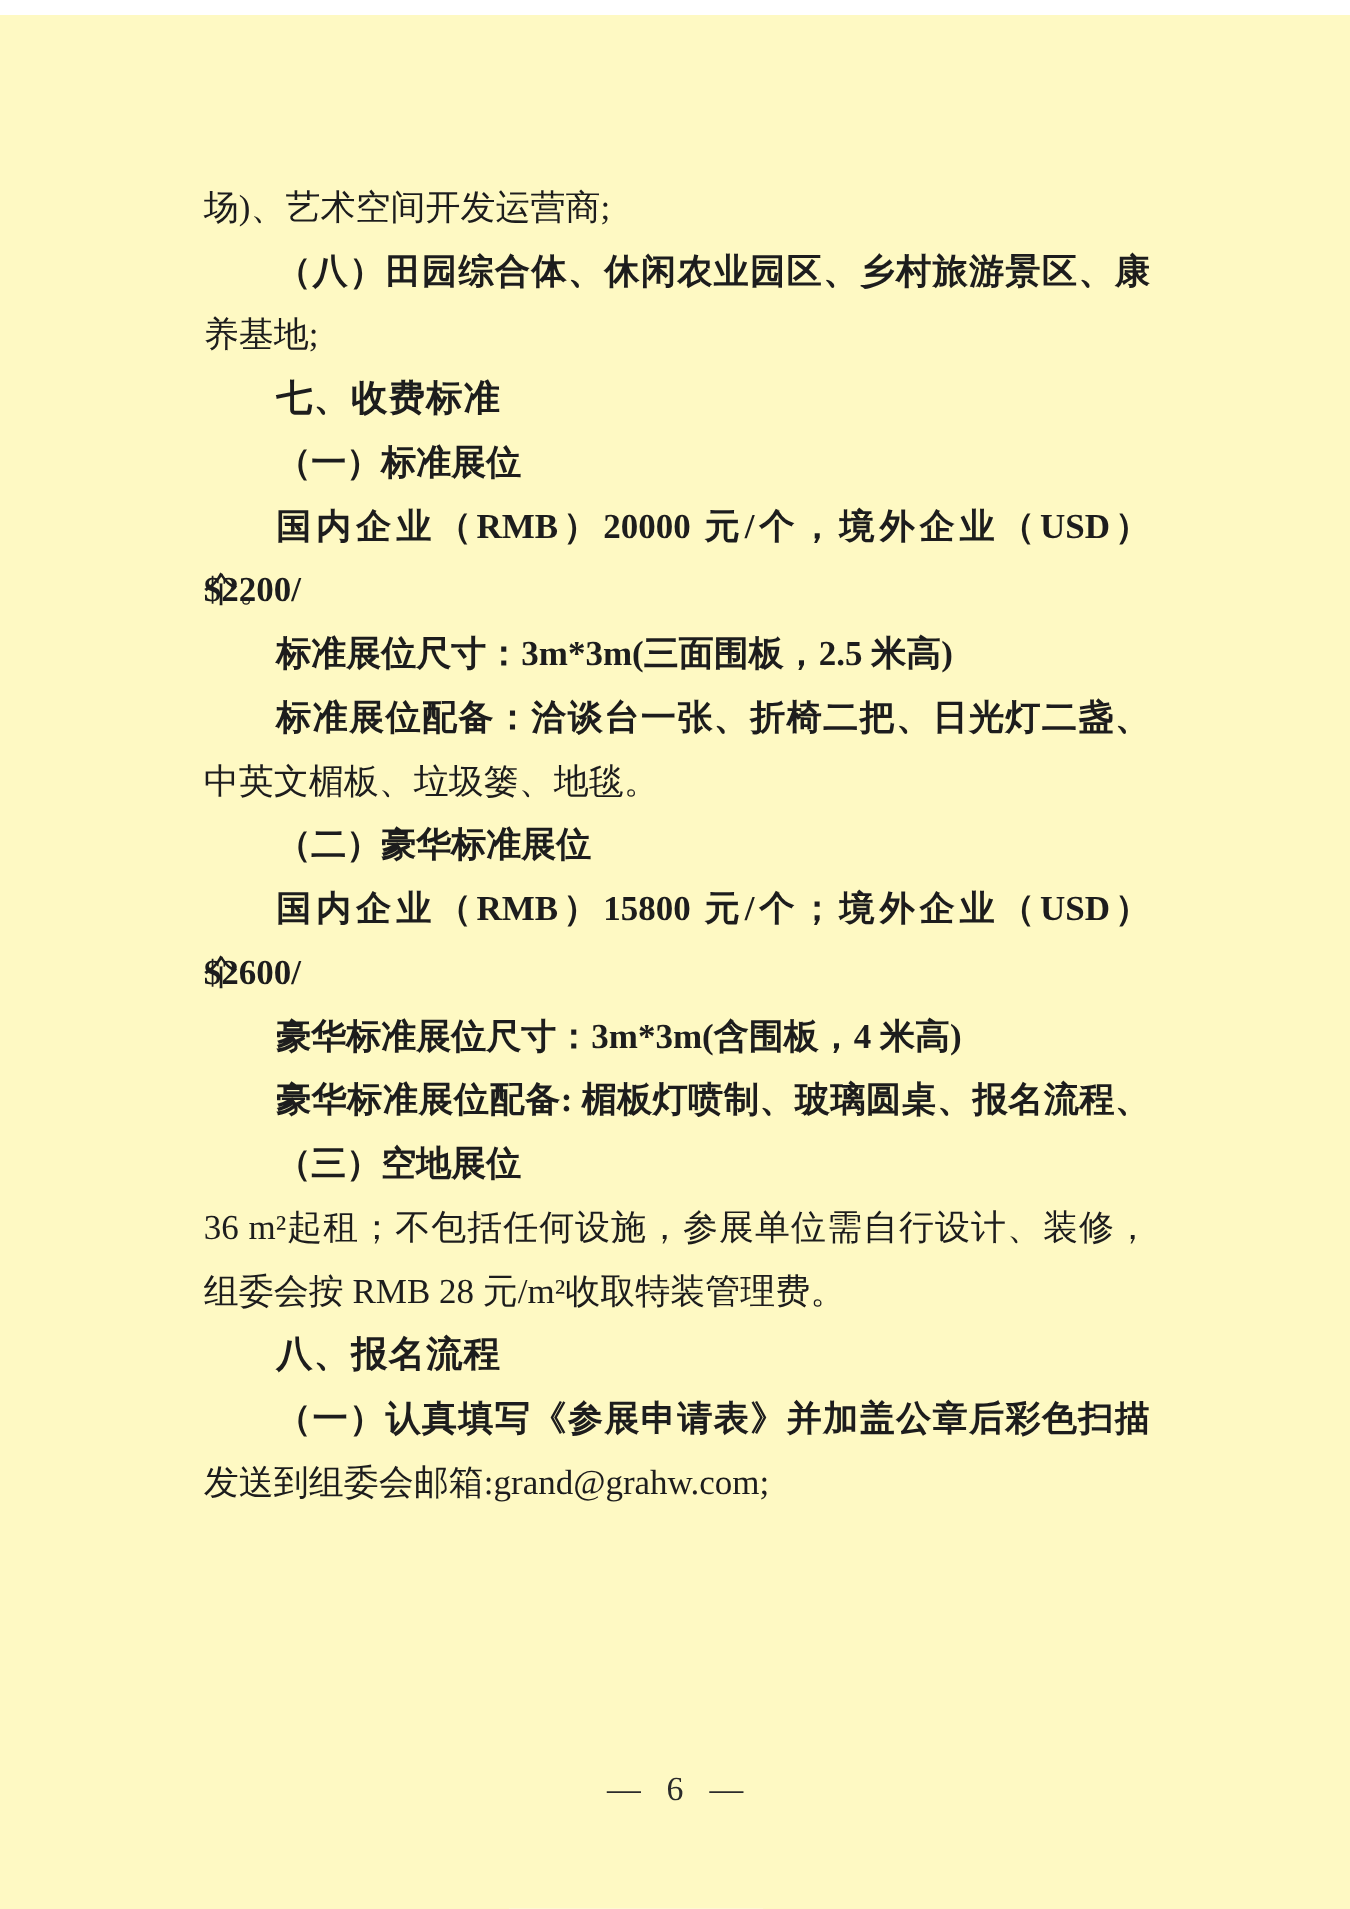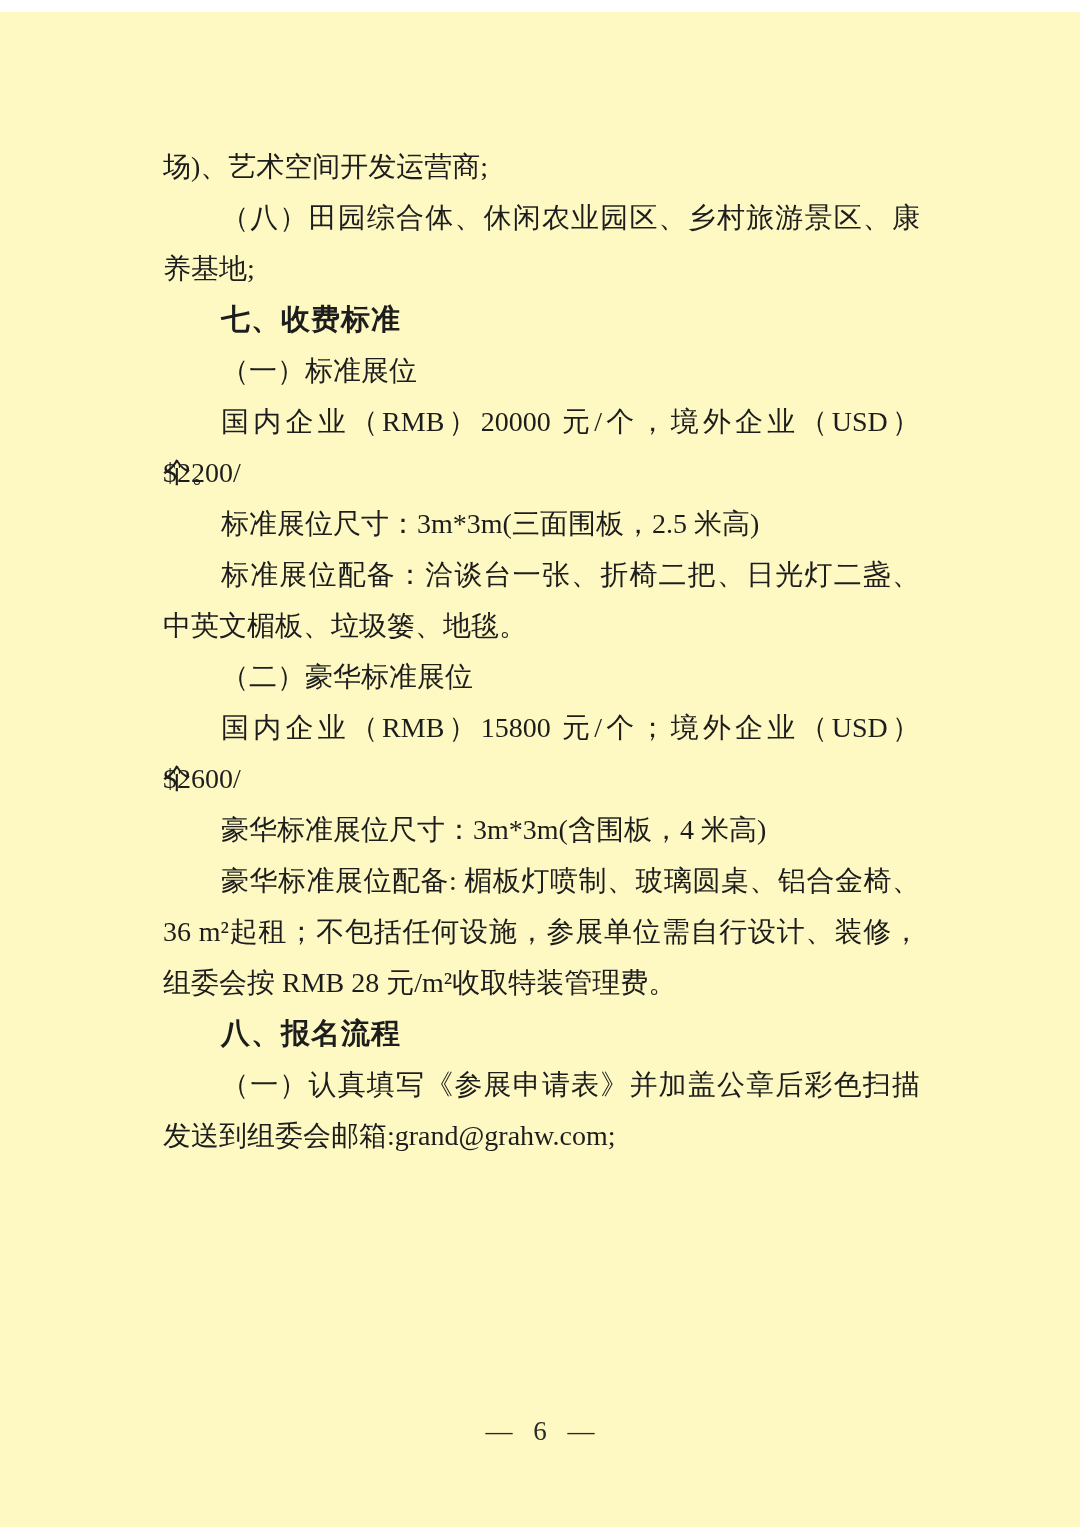--- a/index.html
+++ b/index.html
@@ -25,21 +25,21 @@
     width: 757px;
   }
   .ln {
     height: 51px;
     line-height: 51px;
     font-size: 28px;
     color: #1d1d1d;
     white-space: normal;
     overflow: visible;
   }
-  .ind { text-indent: 58px; }
+  .ind { text-indent: 58px; font-weight: bold; }
   .j {
     text-align: justify;
     text-align-last: justify;
   }
   .h {
     font-weight: 700;
     font-size: 29px;
     font-family: Liberation Serif, serif;
     letter-spacing: 1px;
   }
@@ -68,21 +68,22 @@
     <div class="ln ind">（一）标准展位</div>
     <div class="ln ind j">国内企业（RMB）20000 元/个，境外企业（USD）$2200/</div>
     <div class="ln">个。</div>
     <div class="ln ind">标准展位尺寸：3m*3m(三面围板，2.5 米高)</div>
     <div class="ln ind j">标准展位配备：洽谈台一张、折椅二把、日光灯二盏、</div>
     <div class="ln">中英文楣板、垃圾篓、地毯。</div>
     <div class="ln ind">（二）豪华标准展位</div>
     <div class="ln ind j">国内企业（RMB）15800 元/个；境外企业（USD）$2600/</div>
     <div class="ln">个</div>
     <div class="ln ind">豪华标准展位尺寸：3m*3m(含围板，4 米高)</div>
-    <div class="ln ind j">豪华标准展位配备: 楣板灯喷制、玻璃圆桌、铝合金椅、</div>
+    <div class="ln ind j">豪华标准展位配备: 楣板灯喷制、玻璃圆桌、报名流程、</div>
+    <div class="ln ind">（三）空地展位</div>
     <div class="ln j">36 m²起租；不包括任何设施，参展单位需自行设计、装修，</div>
     <div class="ln">组委会按 RMB 28 元/m²收取特装管理费。</div>
     <div class="ln ind h">八、报名流程</div>
     <div class="ln ind j">（一）认真填写《参展申请表》并加盖公章后彩色扫描</div>
     <div class="ln">发送到组委会邮箱:grand@grahw.com;</div>
   </div>
   <div class="footer">— 6 —</div>
 </div>
 
 </body></html>

